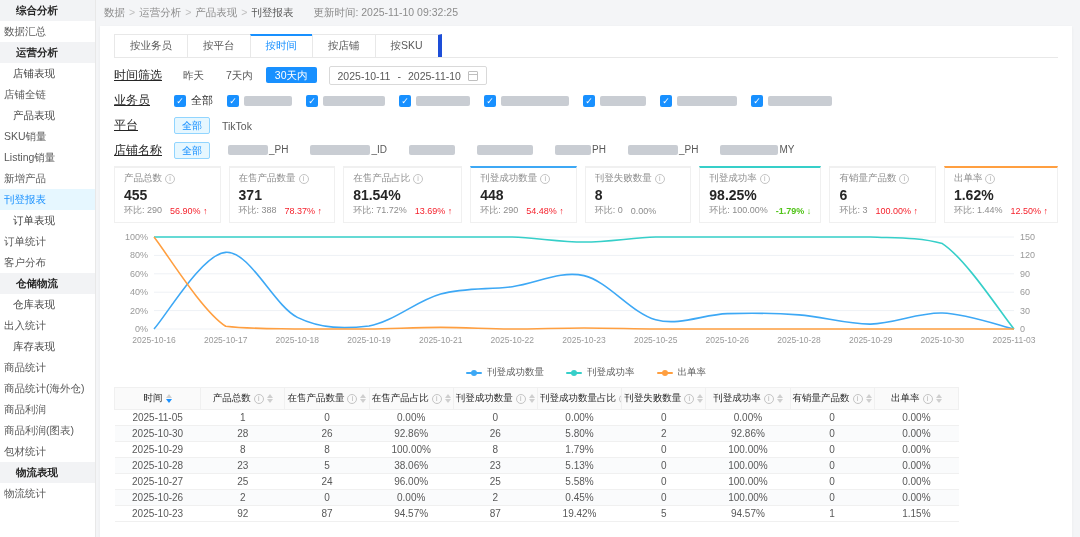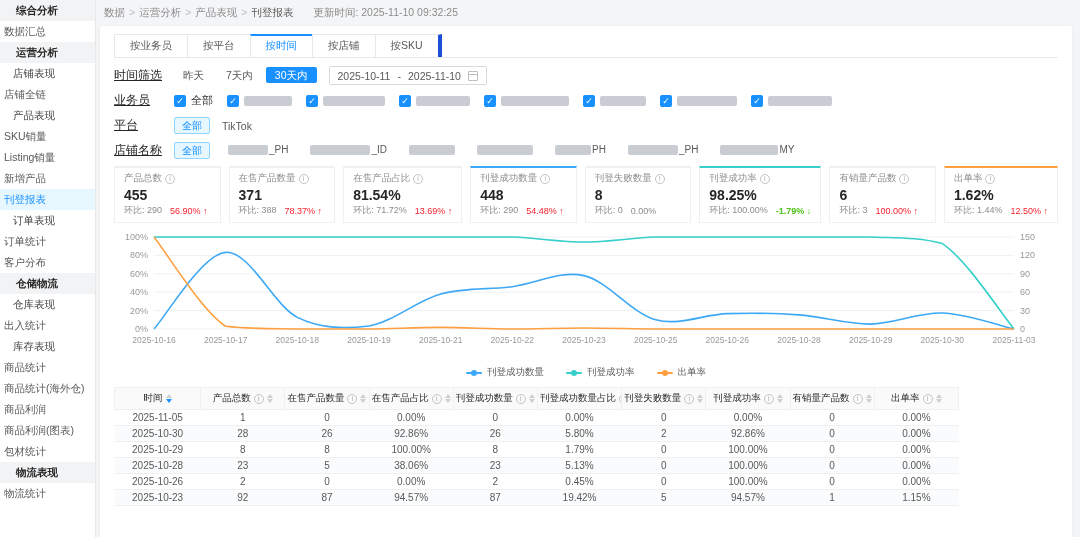--- a/index.html
+++ b/index.html
@@ -473,20 +473,32 @@
             <td>5</td>
             <td>38.06%</td>
             <td>23</td>
             <td>5.13%</td>
             <td>0</td>
             <td>100.00%</td>
             <td>0</td>
             <td>0.00%</td>
           </tr>
           <tr>
+            <td>2025-10-27</td>
+            <td>25</td>
+            <td>24</td>
+            <td>96.00%</td>
+            <td>25</td>
+            <td>5.58%</td>
+            <td>0</td>
+            <td>100.00%</td>
+            <td>0</td>
+            <td>0.00%</td>
+          </tr>
+          <tr>
             <td>2025-10-26</td>
             <td>2</td>
             <td>0</td>
             <td>0.00%</td>
             <td>2</td>
             <td>0.45%</td>
             <td>0</td>
             <td>100.00%</td>
             <td>0</td>
             <td>0.00%</td>

